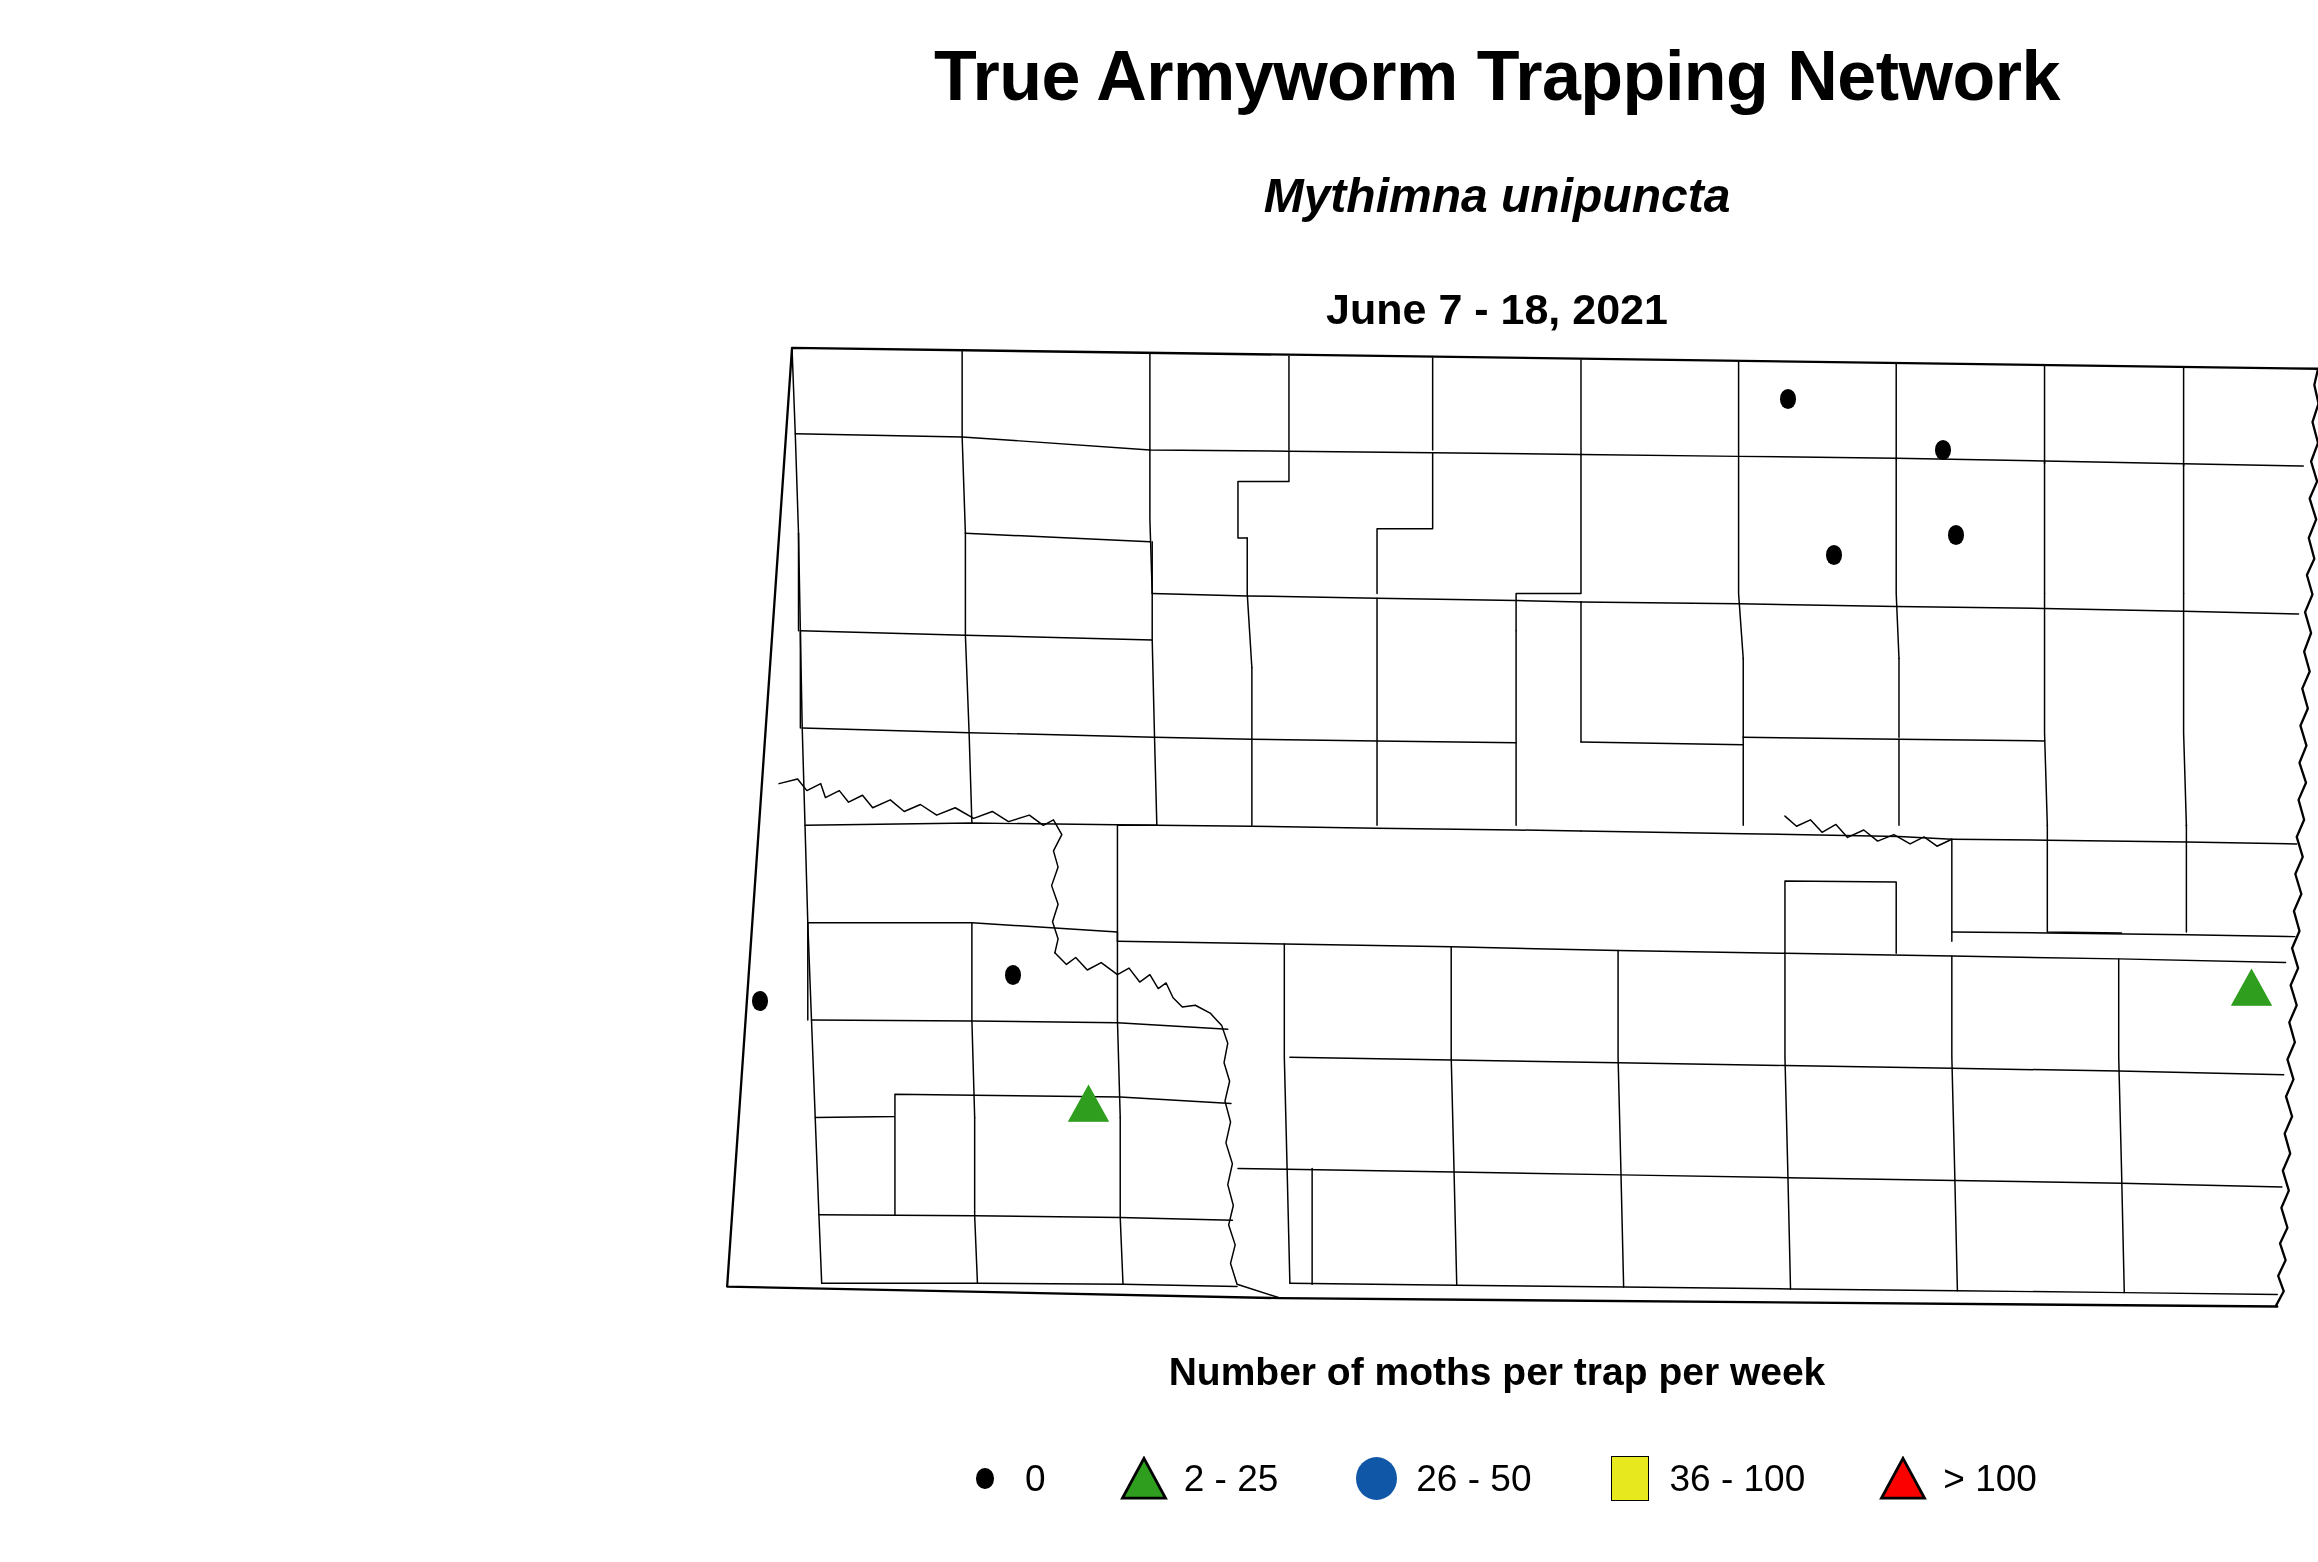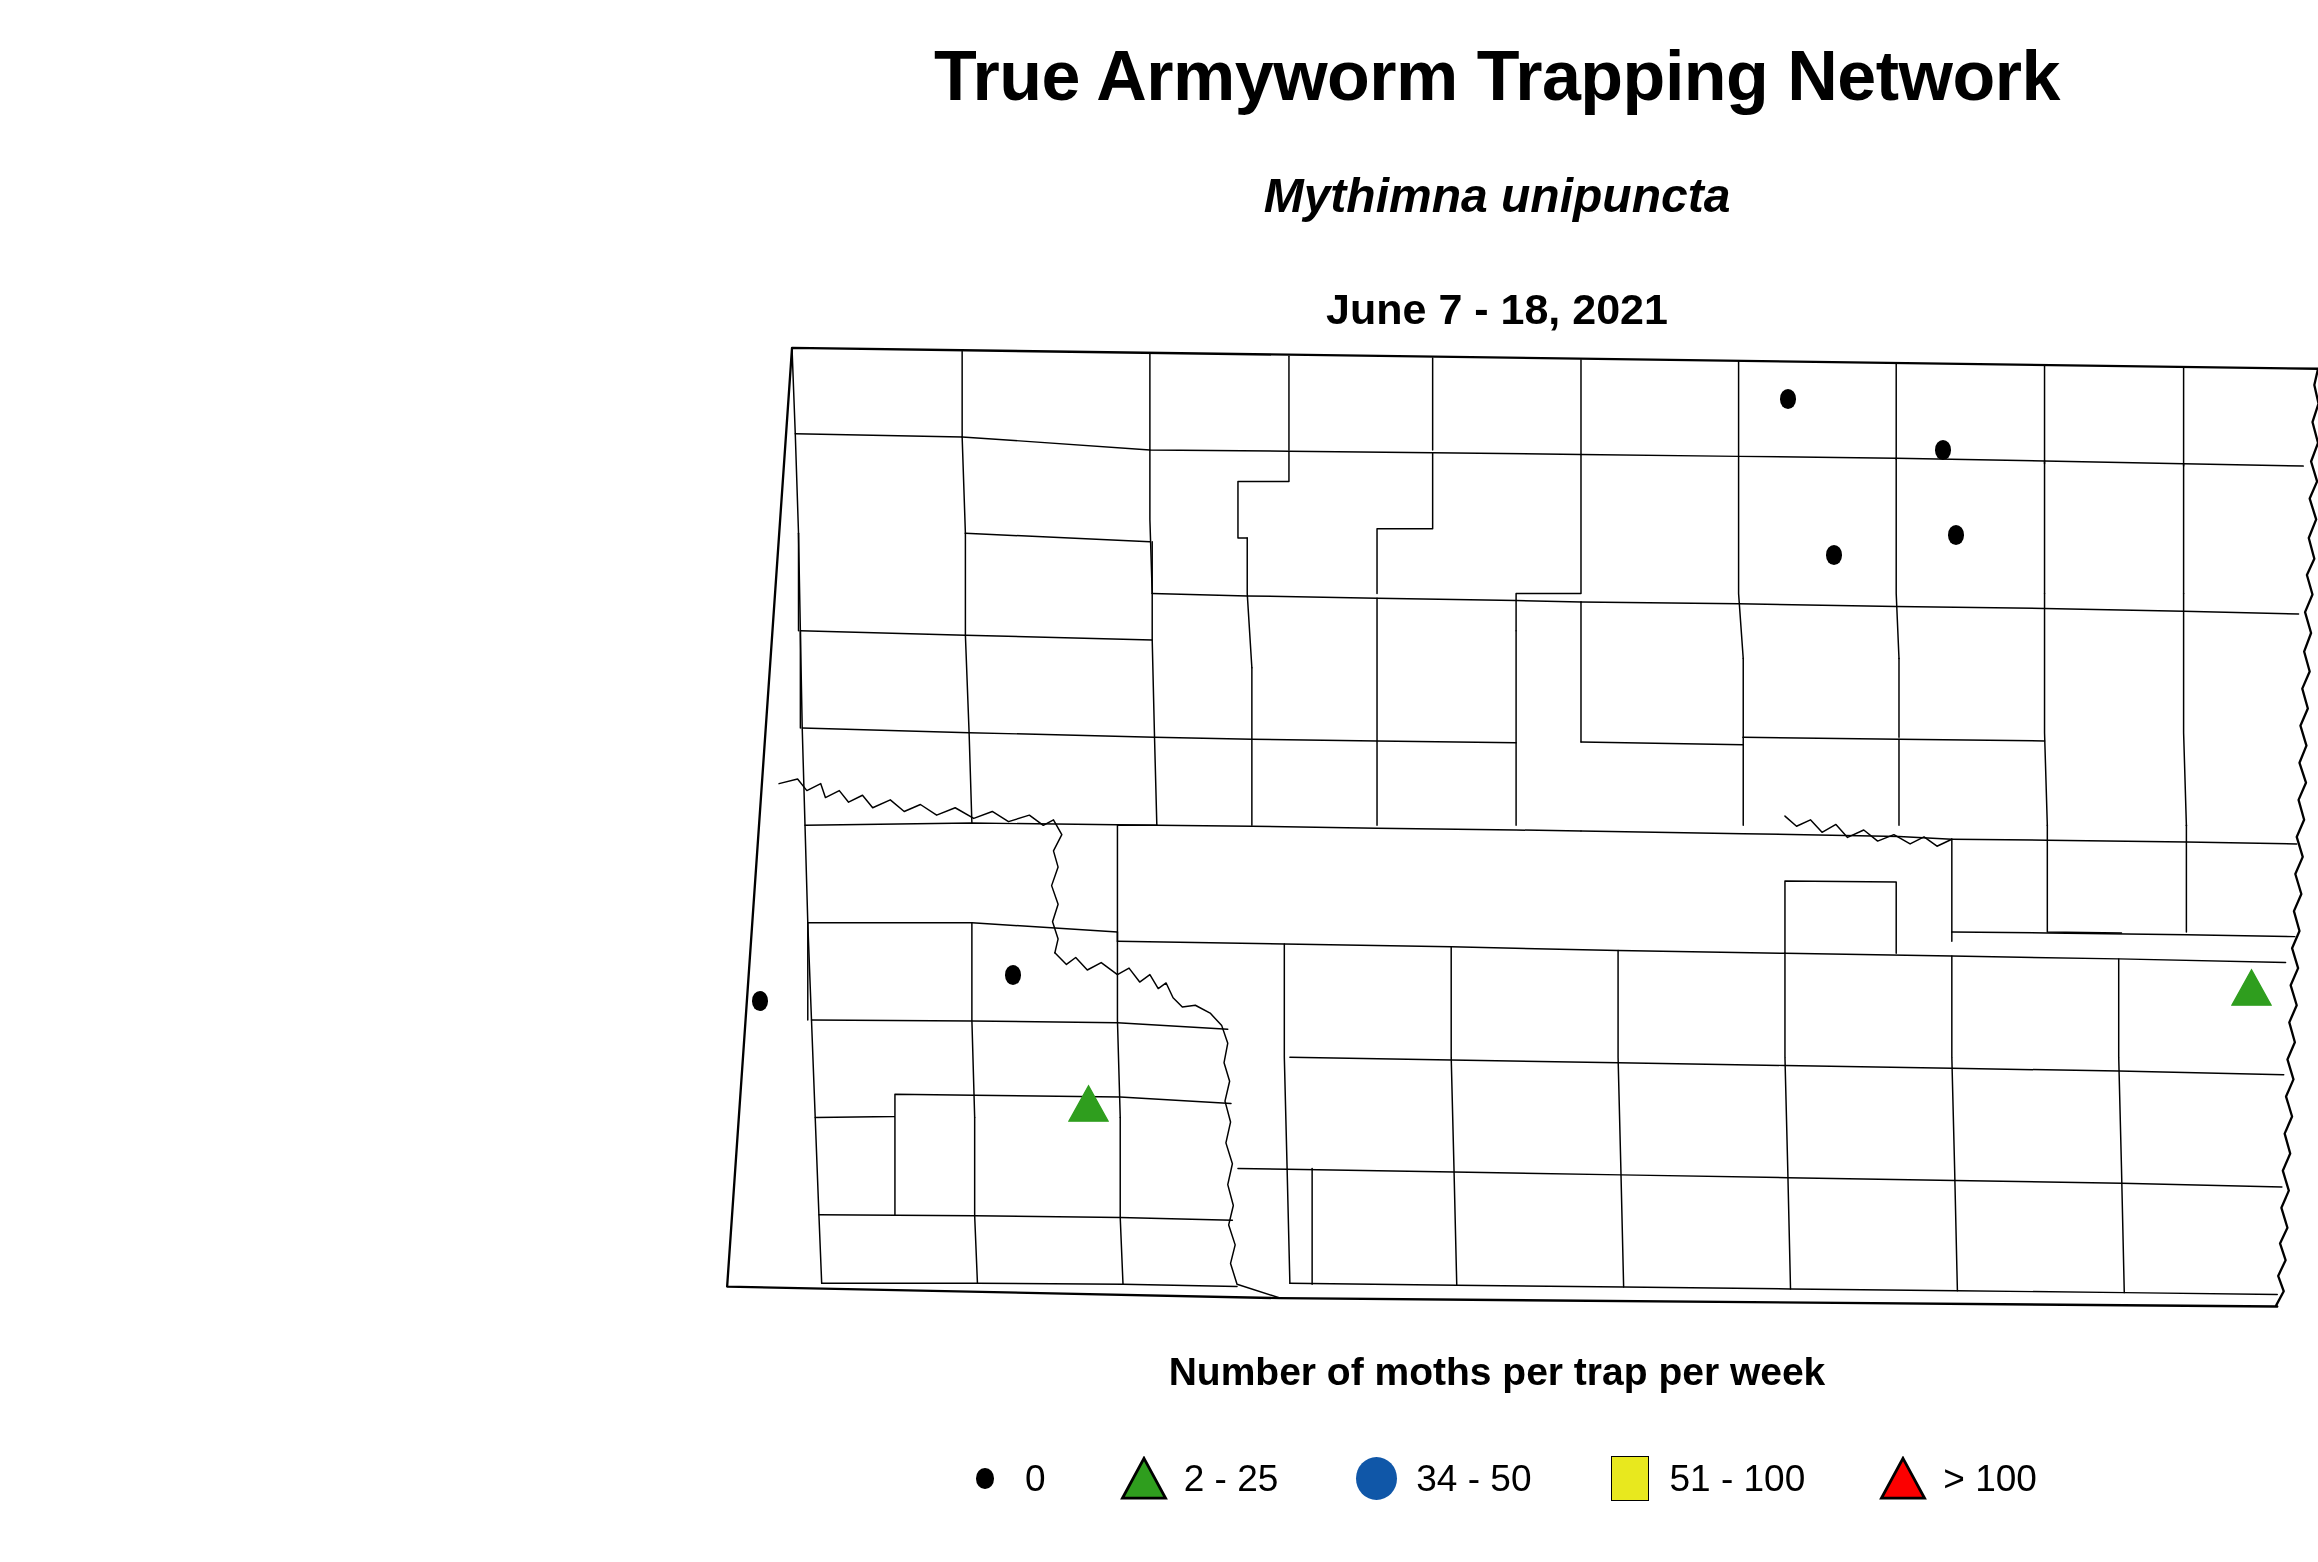--- a/index.html
+++ b/index.html
@@ -334,30 +334,30 @@
       </div>
       <div class="legend-label">2 - 25</div>
     </div>
 
     <div class="gap-a"></div>
 
     <div class="legend-item">
       <div class="legend-sym-box">
         <div class="sym-circle"></div>
       </div>
-      <div class="legend-label">34 - 50</div>
+      <div class="legend-label">26 - 50</div>
     </div>
 
     <div class="gap-a"></div>
 
     <div class="legend-item">
       <div class="legend-sym-box">
         <div class="sym-square"></div>
       </div>
-      <div class="legend-label">51 - 100</div>
+      <div class="legend-label">36 - 100</div>
     </div>
 
     <div class="gap-a"></div>
 
     <div class="legend-item">
       <div class="legend-sym-box">
         <svg class="sym-tri-svg" width="48" height="45" viewBox="0 0 104 98">
           <polygon points="52,5 99,92 5,92" fill="#fc0000" stroke="#000000" stroke-width="6"></polygon>
         </svg>
       </div>

